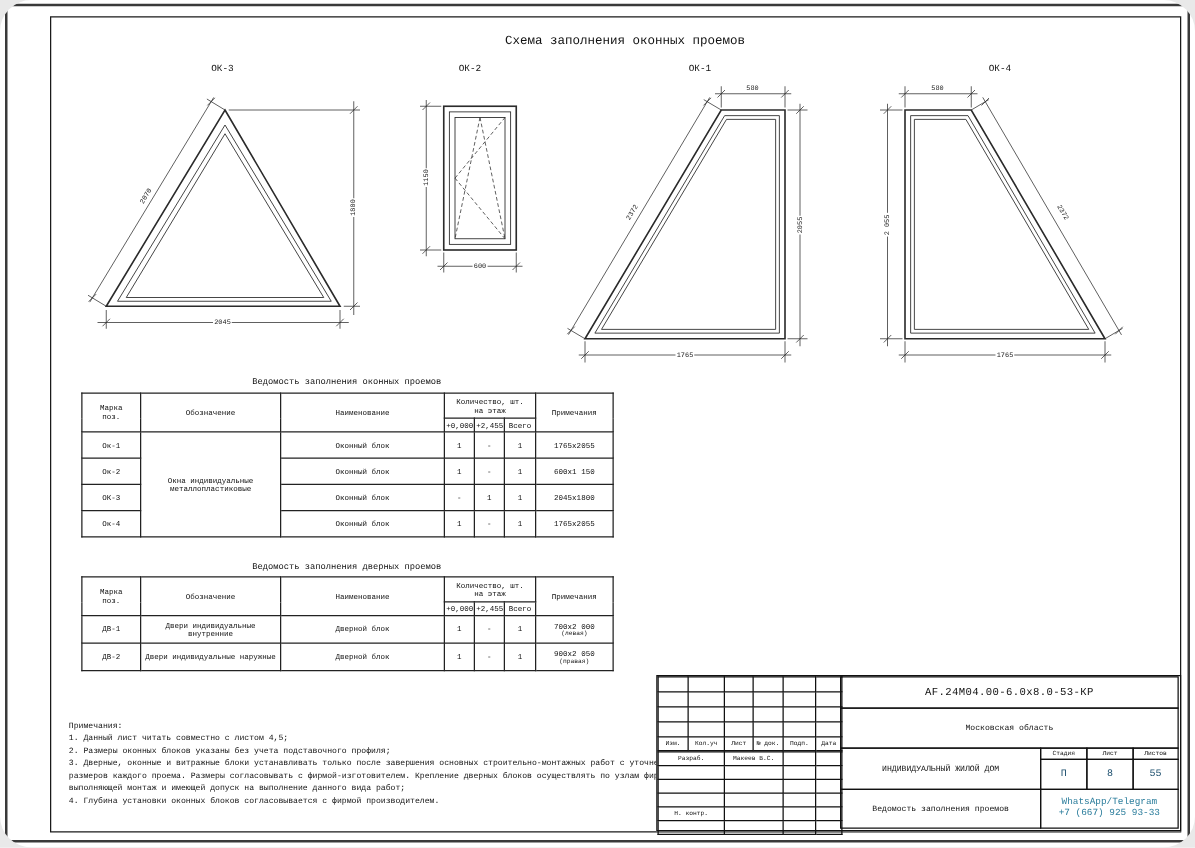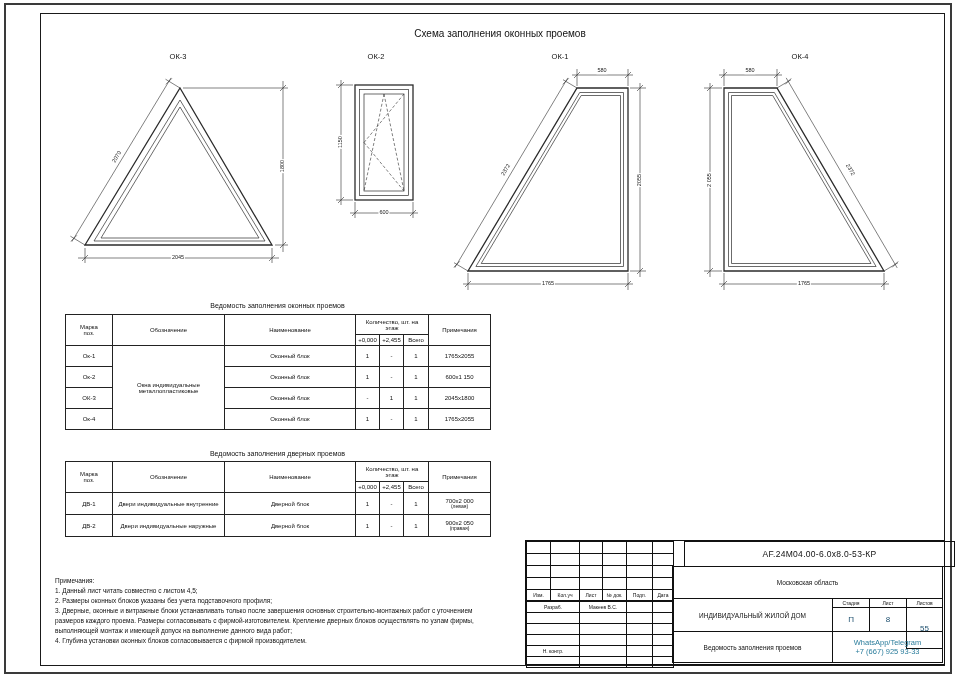--- a/index.html
+++ b/index.html
@@ -1,17 +1,17 @@
 <!DOCTYPE html>
 <html><head>
 <meta charset="utf-8">
 <style>
   html,body { margin:0; padding:0; background:#e9e9e9; }
   .page { position:relative; width:956px; height:678px; background:#ffffff;
-          font-family:Liberation Sans, sans-serif; color:#111; overflow:hidden; }
+          font-family:Liberation Mono, monospace; color:#111; overflow:hidden;border-radius:25px; }
   .outer-border { position:absolute; left:4px; top:3px; right:4px; bottom:4px;
                   border:2px solid #3a3a3a; pointer-events:none; }
   .frame { position:absolute; left:40px; top:13px; width:903px; height:651px;
            border:1.5px solid #1a1a1a; pointer-events:none; }
   .page-title { position:absolute; left:290px; top:28px; width:420px; text-align:center;
                 font-size:10px; color:#111; }
   .fig { position:absolute; }
   .fig svg { position:absolute; left:0; top:0; }
   .fig-label { position:absolute; transform:translate(-50%,0); font-size:7.5px; color:#111; white-space:nowrap; }
   .dim { position:absolute; font-size:5.5px; color:#222; background:#fff; padding:0 1px;
@@ -348,29 +348,29 @@
               <td></td>
               <td></td>
               <td></td>
               <td></td>
             </tr>
       </tbody>
         </table>
     </div>
 
     <div>
-      <div class="cell doc-code" style="left:146px; top:0; width:271px; height:26px;margin-left:12px;">АF.24М04.00-6.0х8.0-53-КР</div>
+      <div class="cell doc-code" style="left:146px; top:0; width:271px; height:26px;">АF.24М04.00-6.0х8.0-53-КР</div>
       <div class="cell region" style="left:146px; top:25px; width:271px; height:33px;">Московская область</div>
       <div class="cell object" style="left:146px; top:57px; width:161px; height:34px;">ИНДИВИДУАЛЬНЫЙ ЖИЛОЙ ДОМ</div>
       <div class="cell stage-h" style="left:306px; top:57px; width:38px; height:10px;">Стадия</div>
       <div class="cell stage-h" style="left:343px; top:57px; width:38px; height:10px;">Лист</div>
       <div class="cell stage-h" style="left:380px; top:57px; width:37px; height:10px;">Листов</div>
       <div class="cell stage-v" style="left:306px; top:66px; width:38px; height:25px;">П</div>
       <div class="cell stage-v" style="left:343px; top:66px; width:38px; height:25px;">8</div>
-      <div class="cell stage-v" style="left:380px; top:66px; width:37px; height:42px;">55</div>
+      <div class="cell stage-v" style="left:380px; top:66px; width:37px; height:25px;">55</div>
       <div class="cell doc-title" style="left:146px; top:90px; width:161px; height:32px;">Ведомость заполнения проемов</div>
       <div class="cell contact" style="left:306px; top:90px; width:111px; height:32px;">
         <div>WhatsApp/Telegram</div>
         <div>+7 (667) 925 93-33</div>
       </div>
     </div>
   </div>
 </div>
 
 </body></html>

